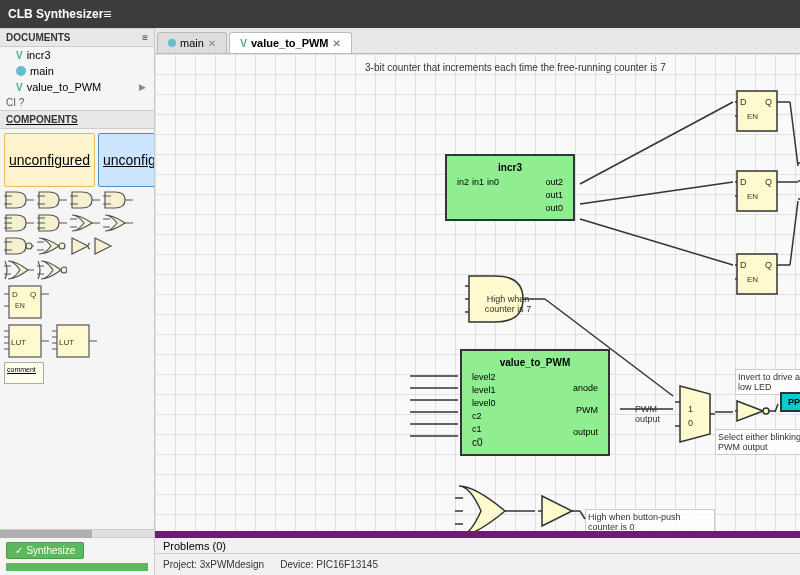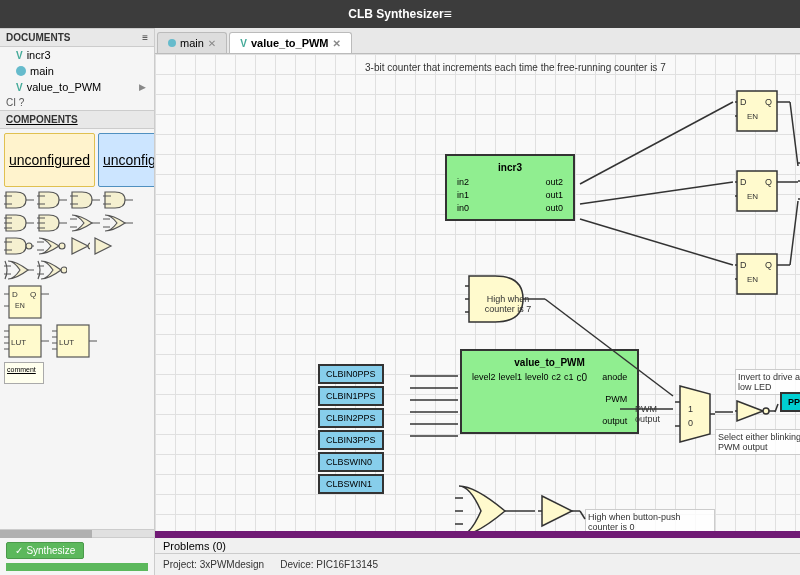--- a/index.html
+++ b/index.html
@@ -5,21 +5,21 @@
     * { box-sizing: border-box; margin: 0; padding: 0; }
     body { font-family: Arial, sans-serif; font-size: 11px; background: #f0f0f0; width: 800px; height: 575px; overflow: hidden; display: flex; flex-direction: column; }
 
     
     #topbar {
       background: #3c3c3c;
       color: white;
       padding: 4px 8px;
       display: flex;
       align-items: center;
-      justify-content: center;
+      justify-content: flex-start;
       height: 28px;
       flex-shrink: 0;
     }
     #topbar .title { font-size: 12px; font-weight: bold; }
     #topbar .menu-icon { cursor: pointer; font-size: 14px; }
 
     
     #main-layout {
       display: flex;
       flex: 1;
@@ -511,21 +511,21 @@
           <line x1="0" y1="14" x2="4" y2="14" stroke="#333" stroke-width="1.5"></line>
           <line x1="0" y1="32" x2="4" y2="32" stroke="#333" stroke-width="1.5"></line>
           <line x1="0" y1="50" x2="4" y2="50" stroke="#333" stroke-width="1.5"></line>
         </svg>
       </div>
 
       <div class="canvas-elem" style="left:290px; top:100px;">
         <div style="background:#90ee90; border:2px solid #333; padding:6px 10px; min-width:130px;">
           <div style="font-size:10px; font-weight:bold; text-align:center; margin-bottom:4px;">incr3</div>
           <div style="display:flex; justify-content:space-between; gap:20px;">
-            <div style="display:flex; flex-direction:column; gap:3px;">
+            <div style="display:flex; gap:3px;">
               <span style="font-size:9px;">in2</span>
               <span style="font-size:9px;">in1</span>
               <span style="font-size:9px;">in0</span>
             </div>
             <div style="display:flex; flex-direction:column; gap:3px; text-align:right;">
               <span style="font-size:9px;">out2</span>
               <span style="font-size:9px;">out1</span>
               <span style="font-size:9px;">out0</span>
             </div>
           </div>
@@ -538,34 +538,26 @@
           <line x1="58" y1="25" x2="80" y2="25" stroke="#333" stroke-width="1.5"></line>
           <line x1="0" y1="12" x2="4" y2="12" stroke="#333" stroke-width="1.5"></line>
           <line x1="0" y1="25" x2="4" y2="25" stroke="#333" stroke-width="1.5"></line>
           <line x1="0" y1="38" x2="4" y2="38" stroke="#333" stroke-width="1.5"></line>
         </svg>
       </div>
       <div class="canvas-elem annot-text" style="left:318px; top:240px; width:70px; text-align:center; font-size:9px;">
         <span>High when counter is 7</span>
       </div>
 
-      <div class="canvas-elem" style="left:163px; top:310px;">
-        <div class="block-blue" style="margin-bottom:2px;">CLBIN0PPS</div>
-        <div class="block-blue" style="margin-bottom:2px;">CLBIN1PPS</div>
-        <div class="block-blue" style="margin-bottom:2px;">CLBIN2PPS</div>
-        <div class="block-blue" style="margin-bottom:2px;">CLBIN3PPS</div>
-        <div class="block-blue" style="margin-bottom:2px;">CLBSWIN0</div>
-        <div class="block-blue">CLBSWIN1</div>
-      </div>
 
       <div class="canvas-elem" style="left:305px; top:295px;">
         <div style="background:#90ee90; border:2px solid #333; padding:6px 10px; min-width:150px;">
           <div style="font-size:10px; font-weight:bold; text-align:center; margin-bottom:4px;">value_to_PWM</div>
           <div style="display:flex; justify-content:space-between; gap:15px;">
-            <div style="display:flex; flex-direction:row; gap:3px;">
+            <div style="display:flex; flex-direction:column; gap:3px;">
               <span style="font-size:9px;">level2</span>
               <span style="font-size:9px;">level1</span>
               <span style="font-size:9px;">level0</span>
               <span style="font-size:9px;">c2</span>
               <span style="font-size:9px;">c1</span>
               <span style="font-size:10px;">c0</span>
             </div>
             <div style="display:flex; flex-direction:column; gap:12px; text-align:right; justify-content:center;">
               <span style="font-size:9px;">anode</span>
               <span style="font-size:9px;">PWM</span>

